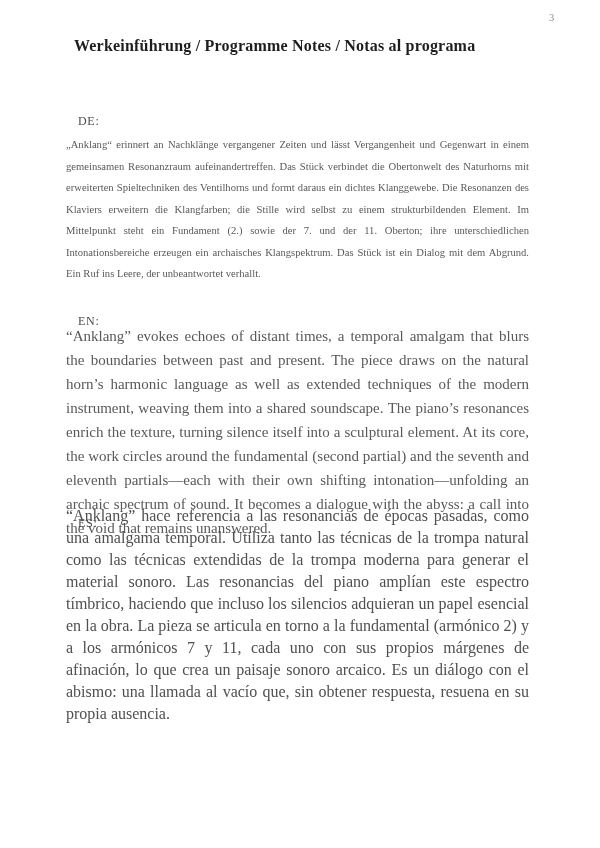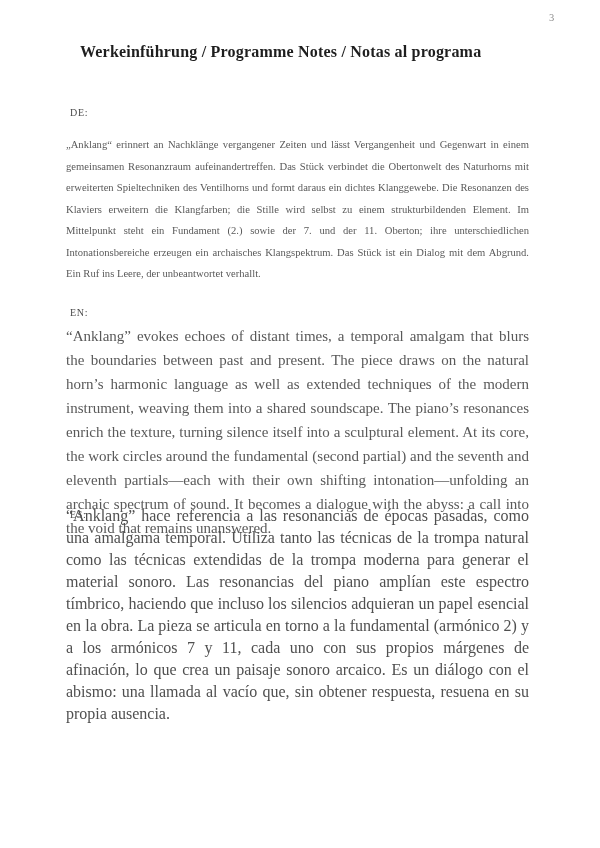--- a/index.html
+++ b/index.html
@@ -20,32 +20,32 @@
     top: 12px;
     left: 549px;
     font-size: 10.5px;
     color: #8c8c8c;
   }
   .doc-title {
     position: absolute;
     top: 33px;
     left: 70px;
     width: 470px;
-    margin: 10px;
+    margin: 4px;
     font-size: 16px;
     font-weight: 700;
     letter-spacing: 0.2px;
     color: #1e1e1e;
     font-family: "Liberation Serif", serif;
   }
   .sec-label {
     position: absolute;
     left: 70px;
-    margin: 0;
-    font-size: 10px;
+    margin: 8px;
+    font-size: 12px;
     line-height: 12px;
     letter-spacing: 0.7px;
     color: #4a4a4a;
     font-family: "Liberation Serif", serif;
   }
   .label-de { top: 107px; }
   .label-en { top: 307px; }
   .label-es { top: 509px; }
   .body-text {
     position: absolute;

